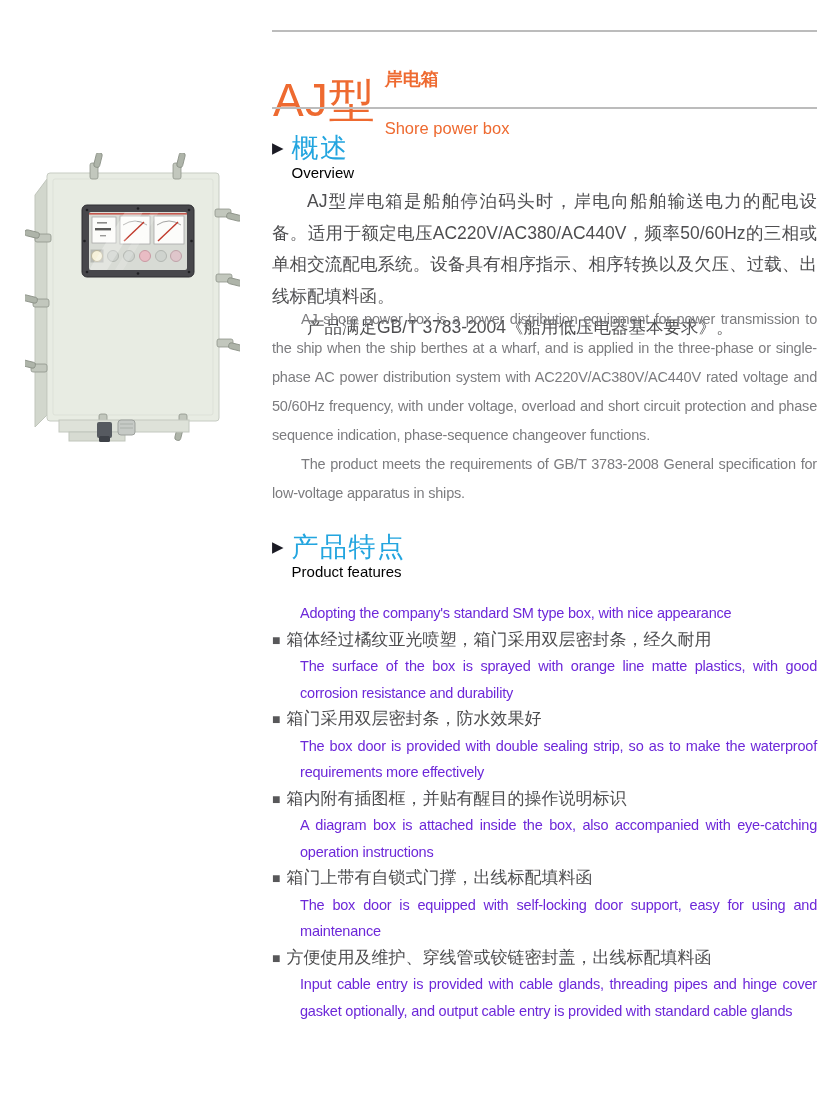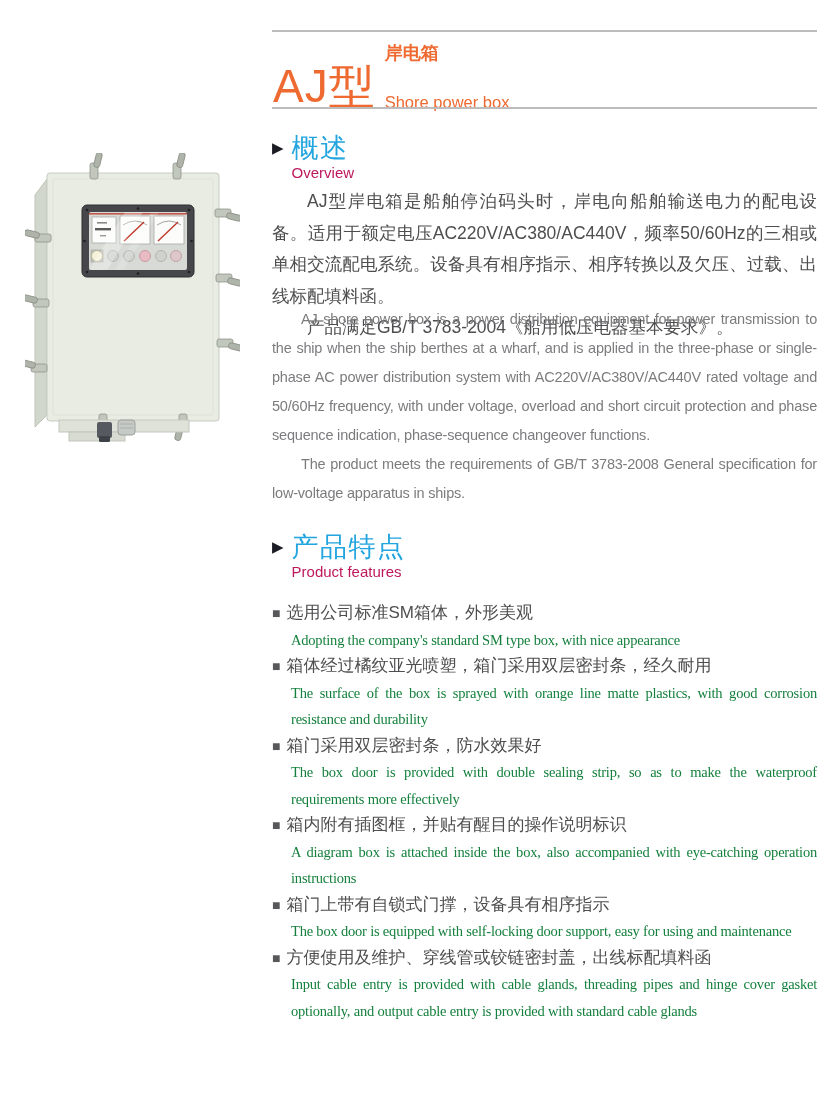--- a/index.html
+++ b/index.html
@@ -4,48 +4,48 @@
 <style>
   html,body { margin:0; padding:0; background:#ffffff; }
   body { font-family:"Liberation Sans","DejaVu Sans",sans-serif; }
   .page { position:relative; width:830px; height:1118px; background:#ffffff; overflow:hidden; }
 
   .rule { position:absolute; left:272px; width:545px; height:2px; background:#bcbcbc; }
   .rule-top { top:30px; }
   .rule-mid { top:107px; }
 
   
-  .title-block { position:absolute; left:273px; top:34px; display:flex; align-items:flex-end; color:#ee6a30; }
+  .title-block { position:absolute; left:273px; top:60px; display:flex; align-items:center; color:#ee6a30; }
   .title-model { font-size:46px; line-height:54px; font-weight:400; letter-spacing:1px; }
   .title-sub { margin-left:9px; padding-top:9px; }
   .title-sub-zh { font-size:18px; font-weight:700; line-height:21px; }
   .title-sub-en { font-size:16.5px; font-weight:400; line-height:21px;margin-top:28px; }
 
   
   .section-head { position:absolute; left:272px; display:flex; }
   .section-head .marker { color:#1b1b24; font-size:15px; line-height:32px; margin-right:8px; }
   .head-zh { font-size:27px; color:#23a5df; line-height:32px; letter-spacing:1.5px; font-weight:400; }
-  .head-en { font-size:15px; color:#be185d; line-height:18px; margin-top:0px; }
+  .head-en { font-size:15px; color:#000000; line-height:18px; margin-top:0px; }
   .overview-head { top:132px; }
   .features-head { top:531px; }
 
   
   .para-zh { position:absolute; left:272px; top:186px; width:545px; font-size:17.5px; line-height:31.5px;
              color:#4e4e50; text-align:justify; }
   .para-zh p { margin:0; text-indent:2em; }
   .para-en { position:absolute; left:272px; top:305px; width:545px; font-size:14.5px; letter-spacing:-0.2px;
              line-height:29px; color:#7c7c7f; text-align:justify; }
   .para-en p { margin:0; text-indent:2em; }
 
   
   .features-list { position:absolute; left:272px; top:600px; width:545px; }
   .feature-zh { font-size:17px; line-height:26.5px; color:#4e4e50; }
   .feature-zh .bullet { color:#58585a; font-size:14px; margin-right:6px; }
-  .feature-en { font-size:14.5px; letter-spacing:-0.2px; line-height:26.5px; color:#15803d;
-                text-align:justify; margin-left:19px;font-family:Liberation Serif, serif; }
+  .feature-en { font-size:14.5px; letter-spacing:-0.2px; line-height:26.5px; color:#6d28d9;
+                text-align:justify; margin-left:28px; }
 
   
   .product-photo { position:absolute; left:25px; top:153px; width:215px; height:295px; }
 </style>
 </head>
 <body>
 
 <div class="page">
 
   <div class="rule rule-top"></div>
@@ -160,37 +160,36 @@
   <div class="section-head features-head">
     <span class="marker">▶</span>
     <div>
       <div class="head-zh">产品特点</div>
       <div class="head-en">Product features</div>
     </div>
   </div>
 
   <div class="features-list">
     <div class="feature">
-      <div class="feature-zh"><span class="bullet">■</span><span>选用公司标准SM箱体，外形美观</span></div>
       <div class="feature-en">Adopting the company's standard SM type box, with nice appearance</div>
     </div>
     <div class="feature">
       <div class="feature-zh"><span class="bullet">■</span><span>箱体经过橘纹亚光喷塑，箱门采用双层密封条，经久耐用</span></div>
       <div class="feature-en">The surface of the box is sprayed with orange line matte plastics, with good corrosion resistance and durability</div>
     </div>
     <div class="feature">
       <div class="feature-zh"><span class="bullet">■</span><span>箱门采用双层密封条，防水效果好</span></div>
       <div class="feature-en">The box door is provided with double sealing strip, so as to make the waterproof requirements more effectively</div>
     </div>
     <div class="feature">
       <div class="feature-zh"><span class="bullet">■</span><span>箱内附有插图框，并贴有醒目的操作说明标识</span></div>
       <div class="feature-en">A diagram box is attached inside the box, also accompanied with eye-catching operation instructions</div>
     </div>
     <div class="feature">
-      <div class="feature-zh"><span class="bullet">■</span><span>箱门上带有自锁式门撑，设备具有相序指示</span></div>
+      <div class="feature-zh"><span class="bullet">■</span><span>箱门上带有自锁式门撑，出线标配填料函</span></div>
       <div class="feature-en">The box door is equipped with self-locking door support, easy for using and maintenance</div>
     </div>
     <div class="feature">
       <div class="feature-zh"><span class="bullet">■</span><span>方便使用及维护、穿线管或铰链密封盖，出线标配填料函</span></div>
       <div class="feature-en">Input cable entry is provided with cable glands, threading pipes and hinge cover gasket optionally, and output cable entry is provided with standard cable glands</div>
     </div>
   </div>
 
 </div>
 

